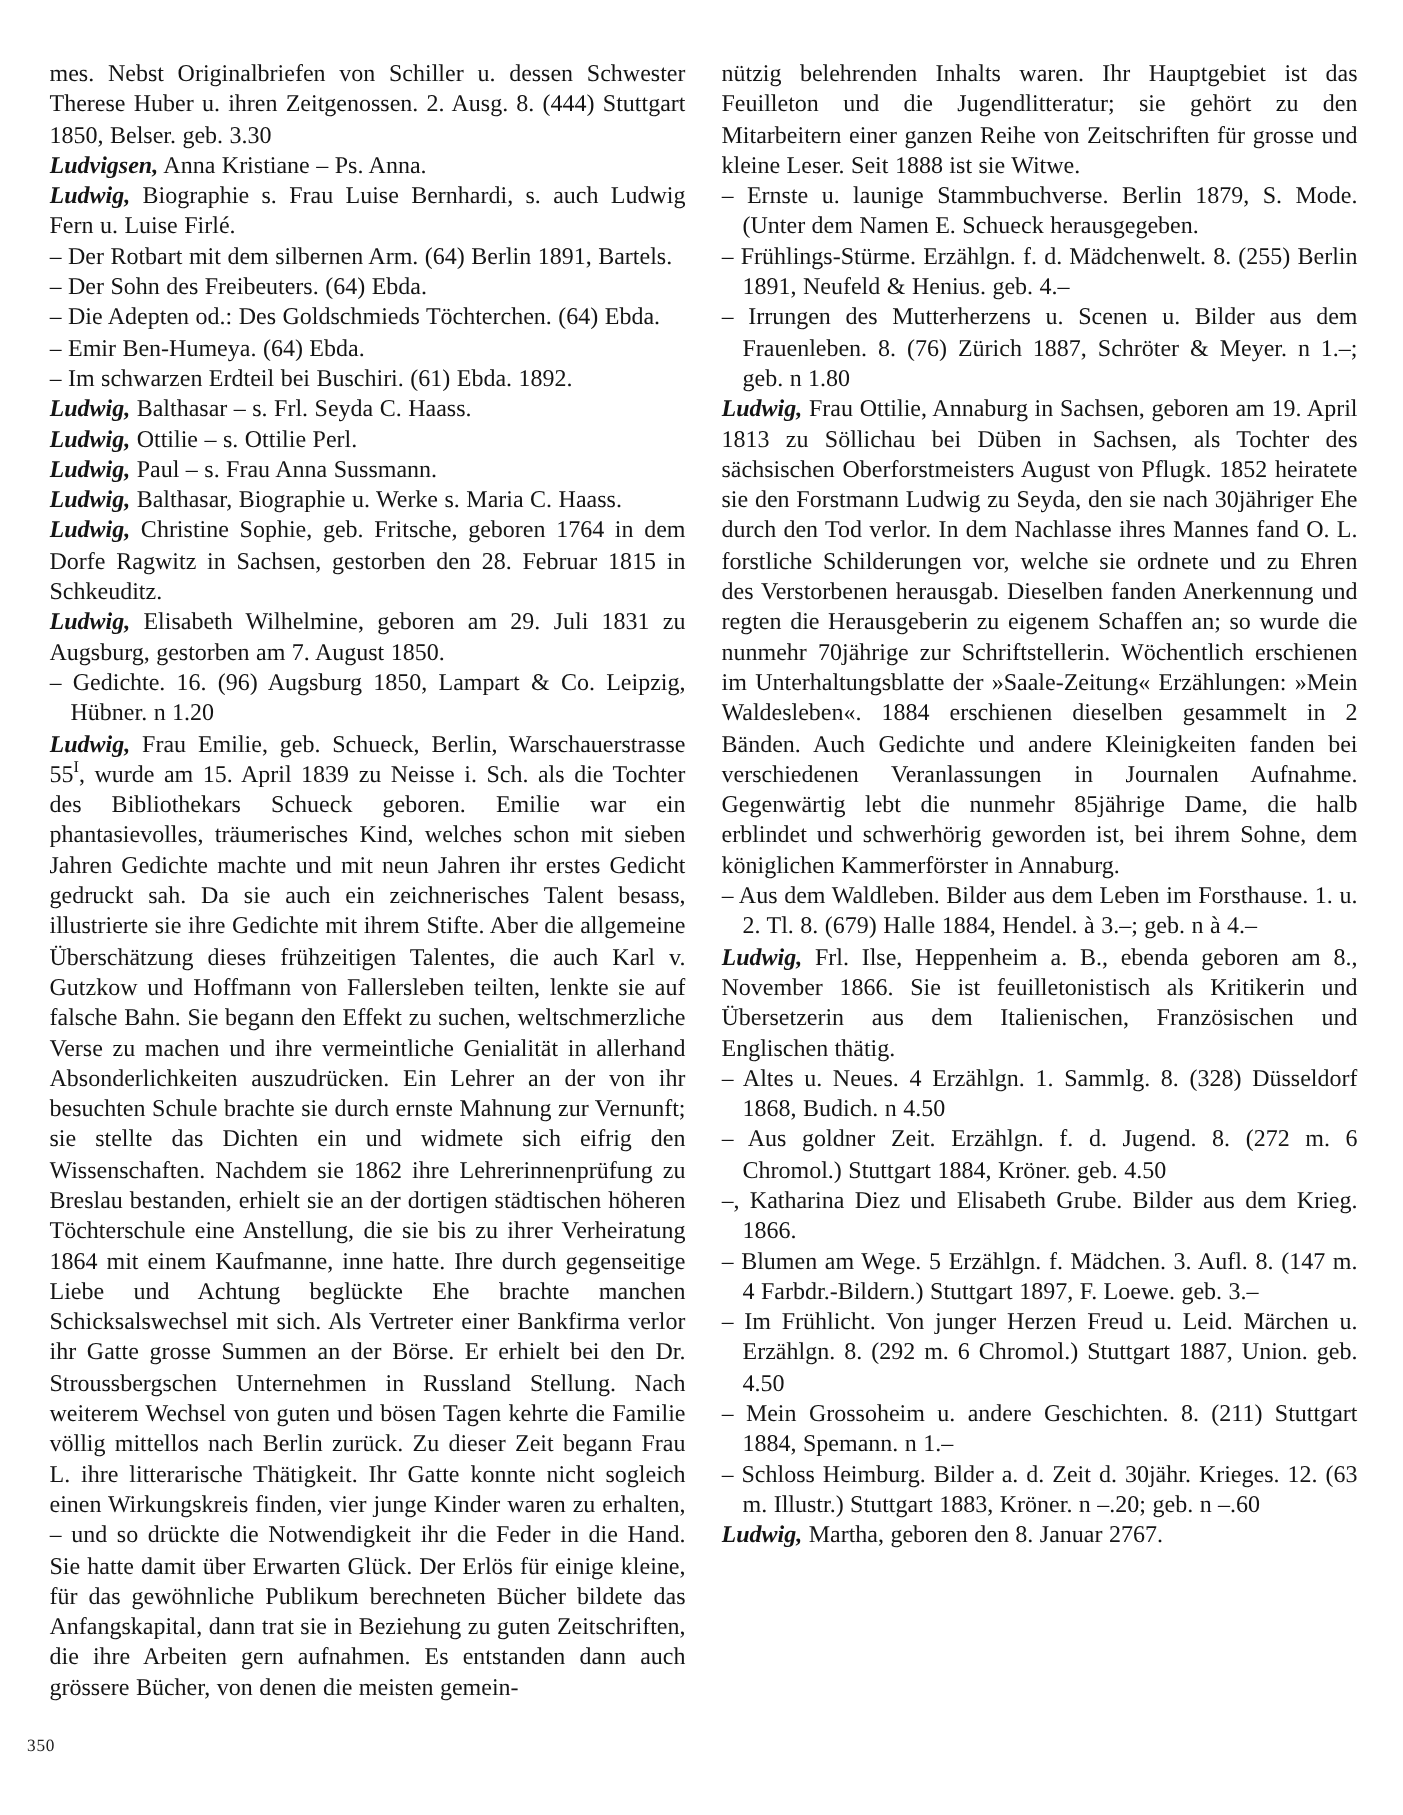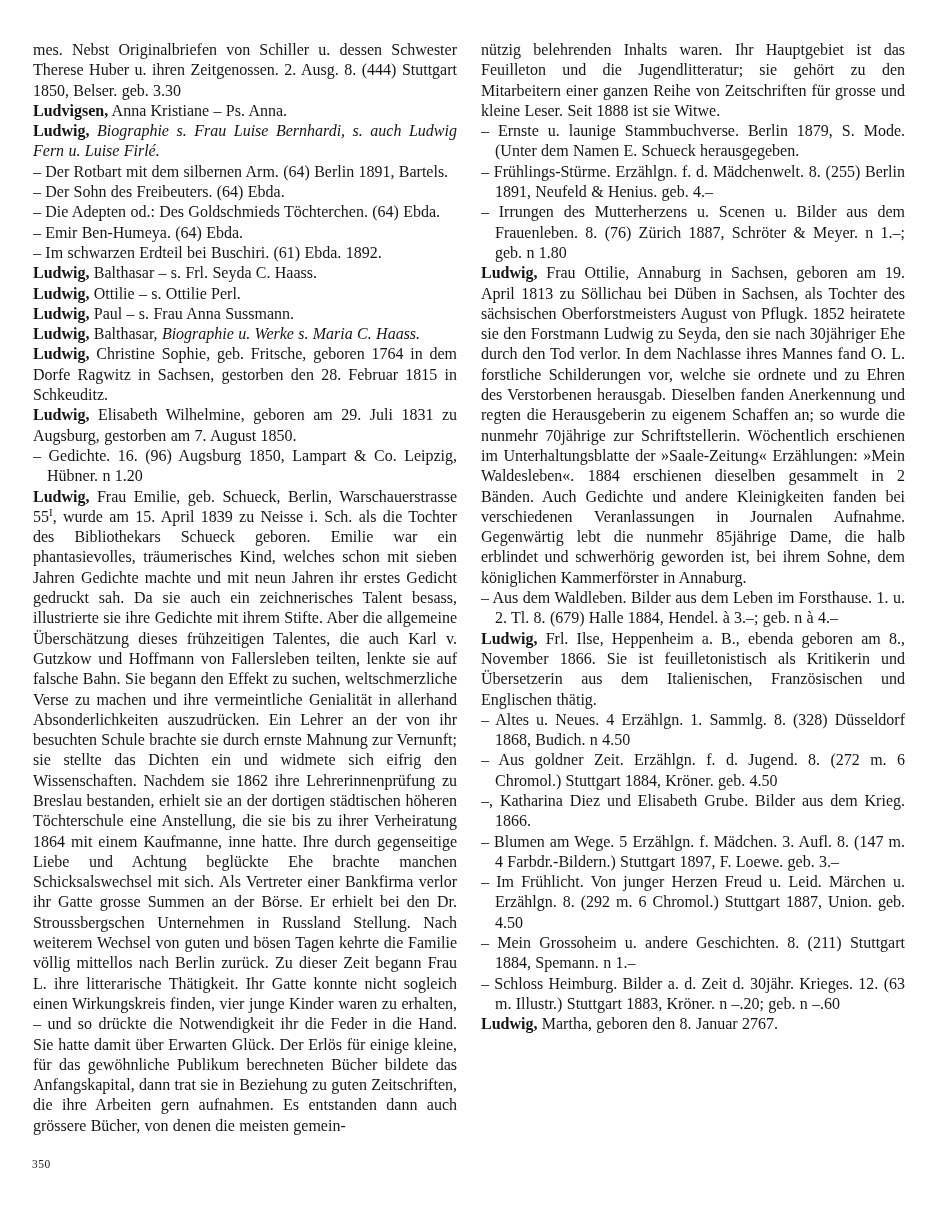--- a/index.html
+++ b/index.html
@@ -38,26 +38,26 @@
     line-height: 20.3px;
     text-align: justify;
     text-justify: inter-word;
     hyphens: none;
     word-spacing: 0.02em;
   }
   .par.dash {
     padding-left: 14px;
     text-indent: -14px;
   }
-  .seg-bold   { font-weight: bold; }
-  .seg-italic { font-style: italic; }
+  .seg-bold   { font-weight: bold; font-style: italic; }
+  .seg-italic { }
   .seg-sup    { vertical-align: super; font-size: 68%; line-height: 0; }
   .page-number {
     position: absolute;
-    left: 32px;
+    left: 18px;
     top: 1158px;
     font-size: 11.5px;
     letter-spacing: 0.5px;
     color: #222;
   }
 </style>
 </head>
 <body>
 
 <div class="page">

